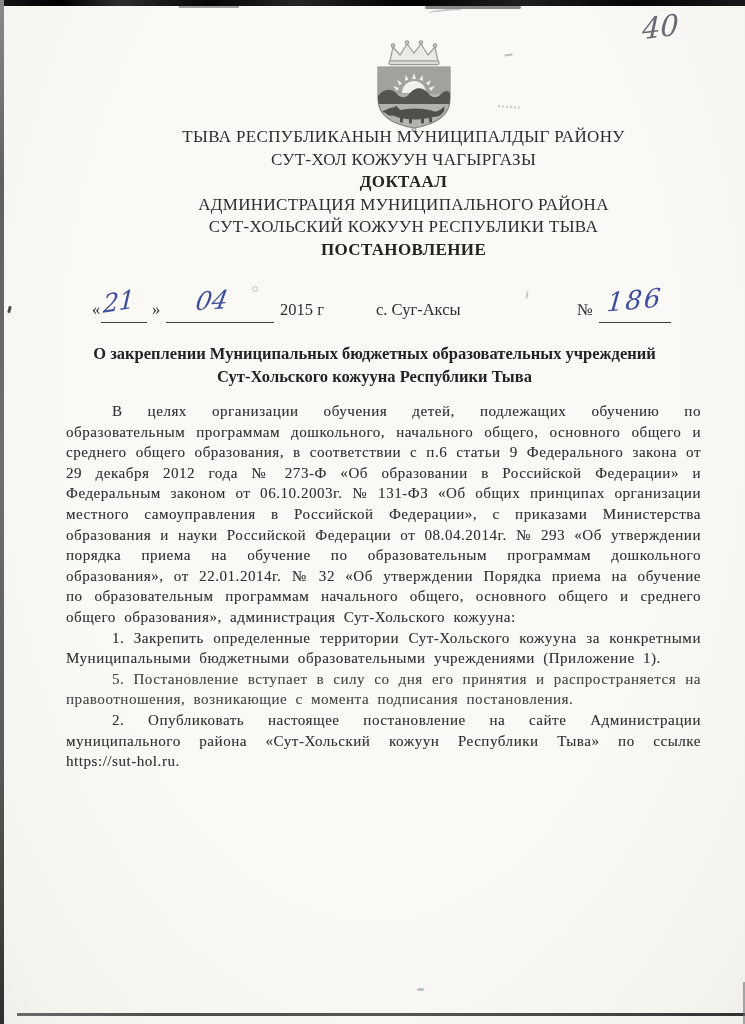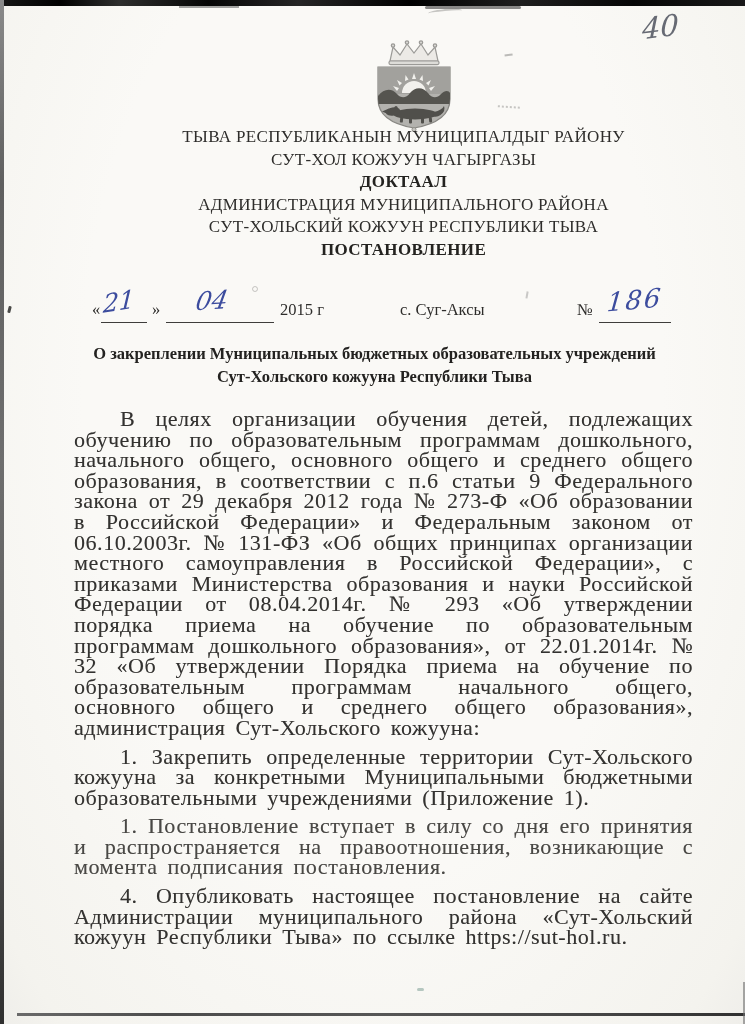--- a/index.html
+++ b/index.html
@@ -45,40 +45,40 @@
   .letterhead { position:absolute; top:126px; left:56px; right:-6px; text-align:center; }
   .lh-line { font-size:17px; line-height:22.6px; letter-spacing:.35px; }
   .lh-line.bold { font-weight:bold; color:#242320; }
 
   
   .dateline { position:absolute; top:294px; left:0; width:745px; height:34px; font-size:16.5px; }
   .dateline > span { position:absolute; top:6px; }
   .dl-open { left:92px; }
   .dl-close { left:152px; }
   .dl-year { left:280px; }
-  .dl-place { left:400px; }
+  .dl-place { left:376px; }
   .dl-no { left:577px; }
   .u { position:absolute; top:2px; height:22px; border-bottom:1.5px solid #3e3d3b; }
   .u1 { left:101px; width:46px; }
   .u2 { left:166px; width:108px; }
   .u3 { left:599px; width:72px; }
   .hw-day   { left:2px;  top:-11px; font-size:25px; transform:rotate(-9deg) skewX(-12deg); }
   .hw-month { left:30px; top:-12px; font-size:25px; transform:rotate(-4deg) skewX(-14deg); }
   .hw-num   { left:8px;  top:-13px; font-size:26px; transform:rotate(-5deg) skewX(-10deg); letter-spacing:2px; }
 
   
   .doc-title {
     position:absolute; top:343px; left:92px; width:565px;
     text-align:center; font-weight:bold; font-size:16.5px; line-height:22.5px; color:#232220;
   }
 
   
   .body-text { position:absolute; top:401px; left:66px; width:635px; }
   .body-text p {
-    margin:8px; font-size:22px; line-height:20.6px;
+    margin:0; font-size:15px; line-height:20.6px;
     text-align:justify; text-indent:46px;
     letter-spacing:.55px; word-spacing:4px; color:#333230;
     text-shadow:.2px .2px .35px rgba(60,58,55,.35);
   }
   .body-text p.light { color:#494845; }
 
   
   .speck { position:absolute; pointer-events:none; }
   .s1 { left:8px;  top:306px; width:3px;  height:7px; background:#4a4a48; border-radius:1px; transform:rotate(14deg); }
   .s2 { left:505px; top:54px;  width:8px;  height:6px; border-top:2px solid rgba(110,110,108,.45); transform:rotate(-8deg); }
@@ -167,22 +167,22 @@
     <span class="u u3">
       <span class="handwritten hw-num">186</span>
     </span>
   </div>
 
   <div class="doc-title">О закреплении Муниципальных бюджетных образовательных учреждений Сут-Хольского кожууна Республики Тыва</div>
 
   <div class="body-text">
     <p>В целях организации обучения детей, подлежащих обучению по образовательным программам дошкольного, начального общего, основного общего и среднего общего образования, в соответствии с п.6 статьи 9 Федерального закона от 29 декабря 2012 года № 273-Ф «Об образовании в Российской Федерации» и Федеральным законом от 06.10.2003г. № 131-ФЗ «Об общих принципах организации местного самоуправления в Российской Федерации», с приказами Министерства образования и науки Российской Федерации от 08.04.2014г. № 293 «Об утверждении порядка приема на обучение по образовательным программам дошкольного образования», от 22.01.2014г. № 32 «Об утверждении Порядка приема на обучение по образовательным программам начального общего, основного общего и среднего общего образования», администрация Сут-Хольского кожууна:</p>
     <p>1. Закрепить определенные территории Сут-Хольского кожууна за конкретными Муниципальными бюджетными образовательными учреждениями (Приложение 1).</p>
-    <p class="light">1. Постановление вступает в силу со дня его принятия и распространяется на правоотношения, возникающие с момента подписания постановления.</p>
-    <p>4. Опубликовать настоящее постановление на сайте Администрации муниципального района «Сут-Хольский кожуун Республики Тыва» по ссылке https://sut-hol.ru.</p>
+    <p class="light">5. Постановление вступает в силу со дня его принятия и распространяется на правоотношения, возникающие с момента подписания постановления.</p>
+    <p>2. Опубликовать настоящее постановление на сайте Администрации муниципального района «Сут-Хольский кожуун Республики Тыва» по ссылке https://sut-hol.ru.</p>
   </div>
 
   <div class="speck s1"></div>
   <div class="speck s2"></div>
   <div class="speck s3"></div>
   <div class="speck s4"></div>
   <div class="speck s5"></div>
   <div class="speck s6"></div>
   <div class="speck s7"></div>
 

